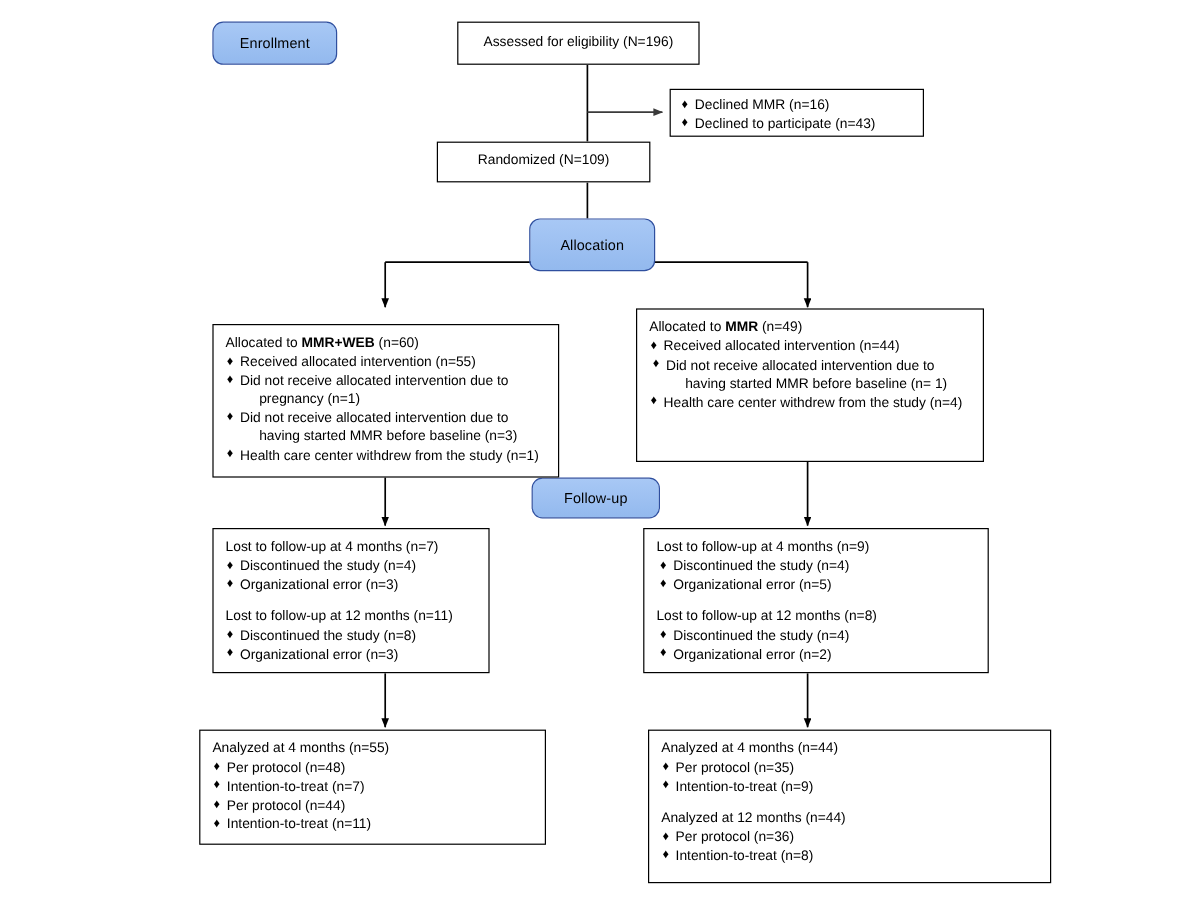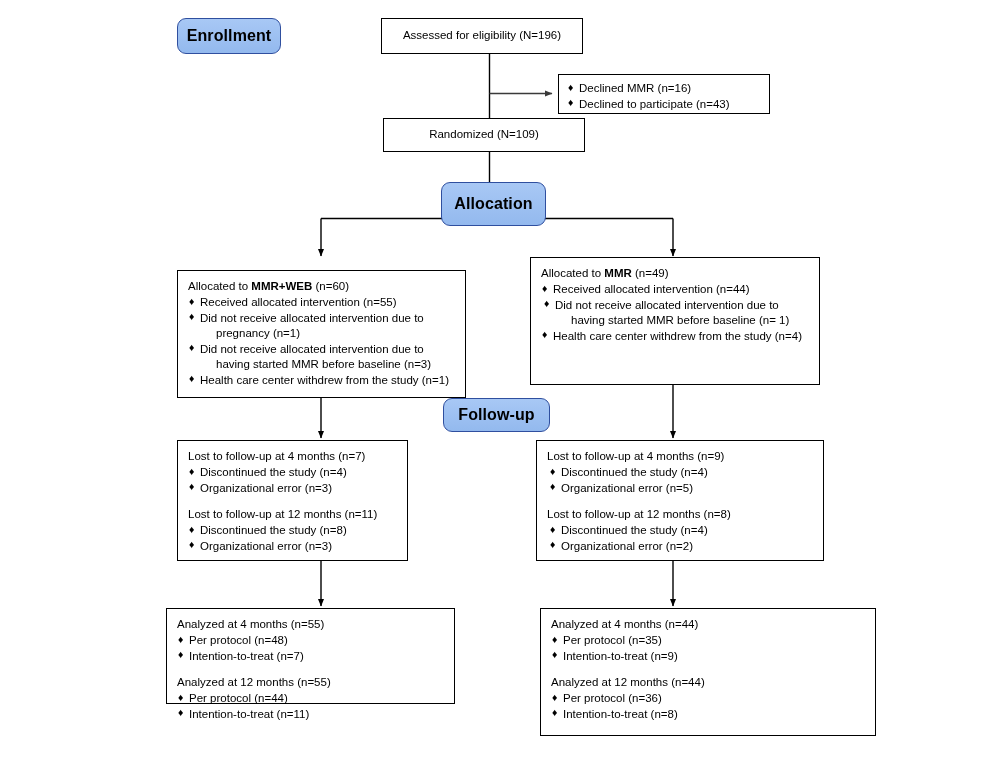--- a/index.html
+++ b/index.html
@@ -49,22 +49,22 @@
   .stage {
     position: absolute;
     box-sizing: border-box;
     border: 1px solid #2f4f9f;
     border-radius: 9px;
     background: #9cc0f0;
     background: linear-gradient(180deg, #a8c8f5 0%, #93b9ee 100%);
     display: flex;
     align-items: center;
     justify-content: center;
-    font-weight: bold;
-    font-size: 16px;
+    font-weight: normal;
+    font-size: 12px;
     color: #000000;
     letter-spacing: 0.1px;
   }
   .head {
     margin: 0 0 1px 0;
     white-space: nowrap;
   }
   .head.spaced {
     margin-top: 11px;
   }
@@ -154,21 +154,21 @@
           <span>Declined MMR (n=16)</span>
         </li>
         <li>
           <span class="dia">♦</span>
           <span>Declined to participate (n=43)</span>
         </li>
       </ul>
     </div>
   </div>
 
-  <div class="node center" style="left:383px; top:118px; width:202px; height:34px;">
+  <div class="node center" style="left:364px; top:118px; width:178px; height:34px;">
     <div class="inner">
       <span>Randomized (N=109)</span>
     </div>
   </div>
 
   <div class="node" style="left:177px; top:257px; width:289px; height:128px;margin-top:13px;">
     <div class="inner">
       <div class="head">
         <span>Allocated to </span><b>MMR+WEB</b><span> (n=60)</span>
       </div>
@@ -278,21 +278,20 @@
       <ul class="bullets">
         <li>
           <span class="dia">♦</span>
           <span>Per protocol (n=48)</span>
         </li>
         <li>
           <span class="dia">♦</span>
           <span>Intention-to-treat (n=7)</span>
         </li>
       </ul>
-      <div class="head spaced">Analyzed at 12 months (n=55)</div>
       <ul class="bullets">
         <li>
           <span class="dia">♦</span>
           <span>Per protocol (n=44)</span>
         </li>
         <li>
           <span class="dia">♦</span>
           <span>Intention-to-treat (n=11)</span>
         </li>
       </ul>

